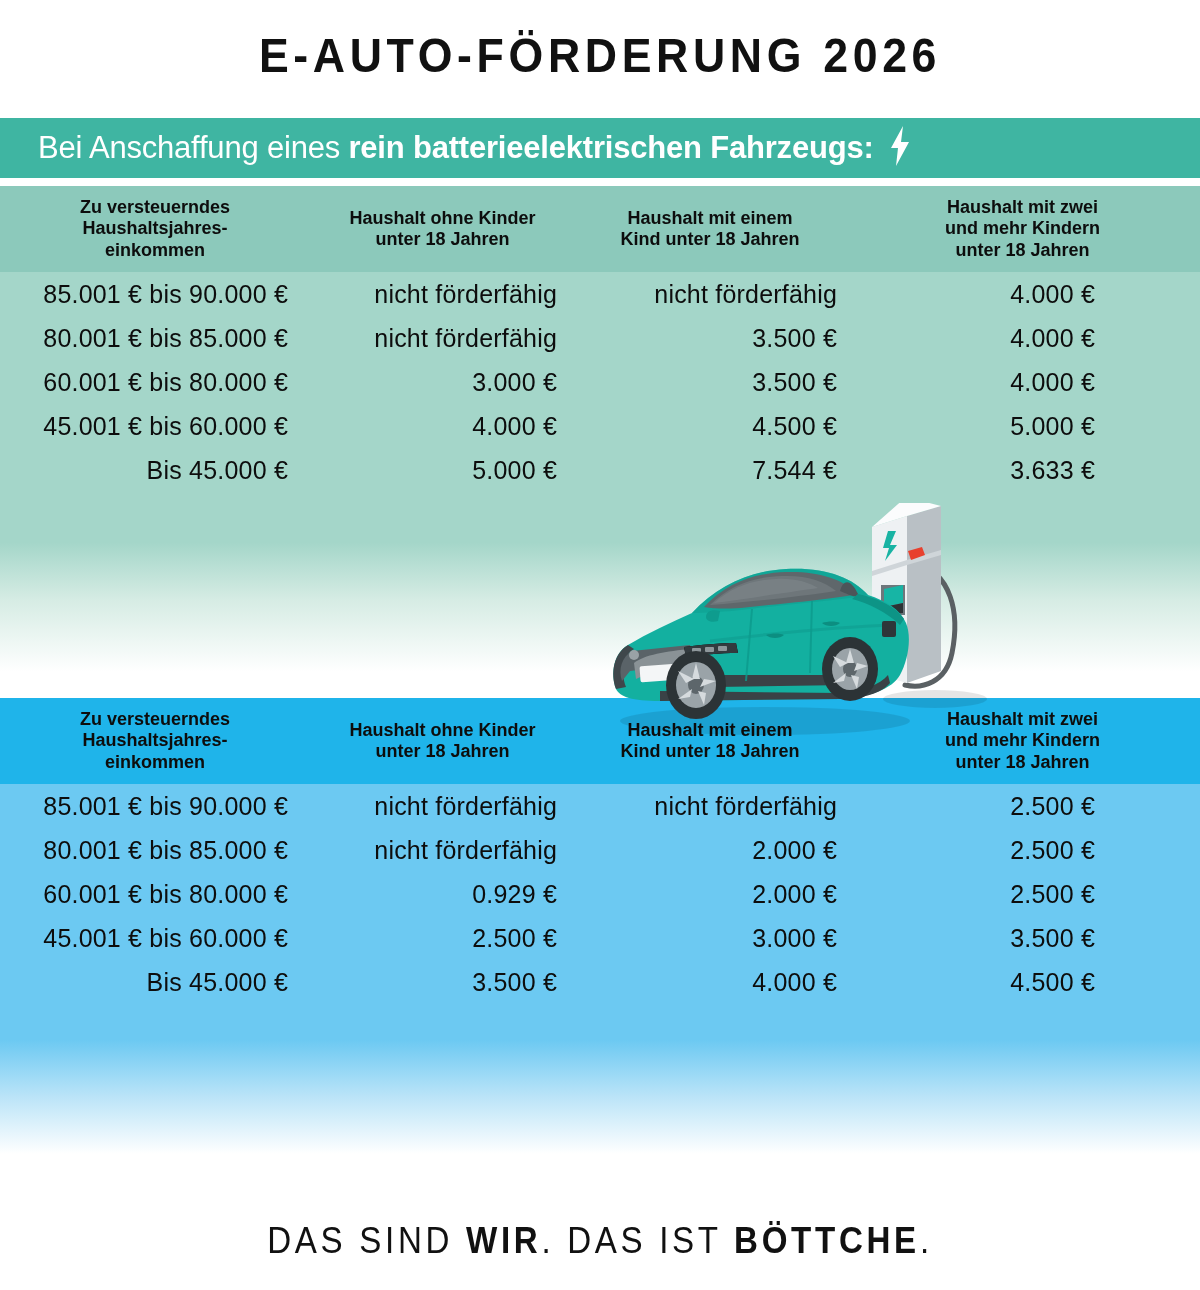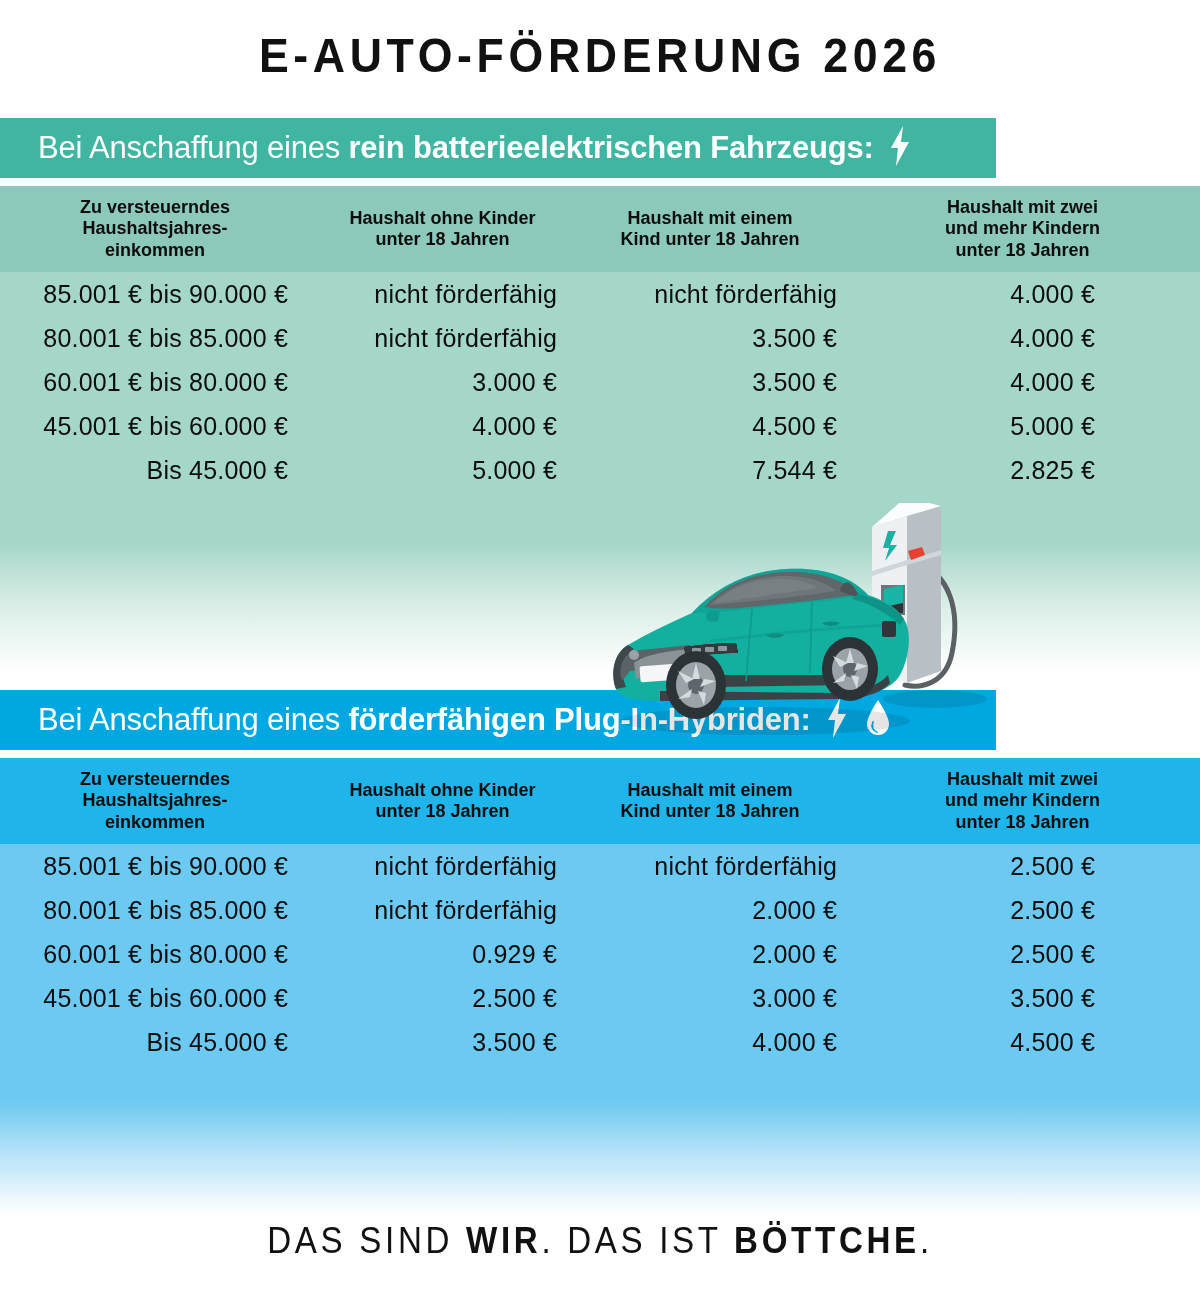--- a/index.html
+++ b/index.html
@@ -28,21 +28,21 @@
   }
 
   
   .section {
     position: relative;
     width: 1200px;
   }
 
   .band {
     position: relative;
-    width: 996px;
+    width: 1200px;
     height: 60px;
     display: flex;
     align-items: center;
     padding-left: 38px;
     z-index: 3;
   }
   .band-text {
     color: #ffffff;
     font-size: 31px;
     letter-spacing: -0.2px;
@@ -221,21 +221,21 @@
       <tr>
         <td style="padding-right:22px">45.001 € bis 60.000 €</td>
         <td style="padding-right:18px">4.000 €</td>
         <td style="padding-right:8px">4.500 €</td>
         <td colspan="2" style="padding-right:105px">5.000 €</td>
       </tr>
       <tr>
         <td style="padding-right:22px">Bis 45.000 €</td>
         <td style="padding-right:18px">5.000 €</td>
         <td style="padding-right:8px">7.544 €</td>
-        <td colspan="2" style="padding-right:105px">2.825 €</td>
+        <td colspan="2" style="padding-right:105px">3.633 €</td>
       </tr>
     </tbody>
   </table>
 
   <div class="fade"></div>
 
   <div class="illus illus-green">
     <svg width="420" height="250" viewBox="0 0 420 250">
 
       <g>
@@ -337,38 +337,20 @@
         </g>
       </g>
     </svg>
   </div>
 </div>
 
 <div class="between"></div>
 
 <div class="section sec-blue">
 
-  <div class="band">
-    <div class="band-text">
-      <span>Bei Anschaffung eines </span><b>förderfähigen Plug-In-Hybriden:</b>
-    </div>
-    <div class="band-icons">
-      <span>
-        <svg width="24" height="40" viewBox="0 0 24 40">
-            <path d="M15 0 L3 22 L10 22 L8 40 L21 16 L13 16 Z" fill="#ffffff"></path>
-          </svg>
-      </span>
-      <span>
-        <svg width="26" height="38" viewBox="0 0 26 38">
-          <path d="M13 1 C13 1 2 17 2 25 A11 11 0 0 0 24 25 C24 17 13 1 13 1 Z" fill="#ffffff"></path>
-          <path d="M8 23 C6 28 8 32 12 33" stroke="#00a8e1" stroke-width="1.8" fill="none" stroke-linecap="round"></path>
-        </svg>
-      </span>
-    </div>
-  </div>
 
   <div class="gap"></div>
 
   <table class="grid">
     <colgroup>
         <col class="c1">
         <col class="c2">
         <col class="c3">
         <col class="c4">
         <col class="c5">

